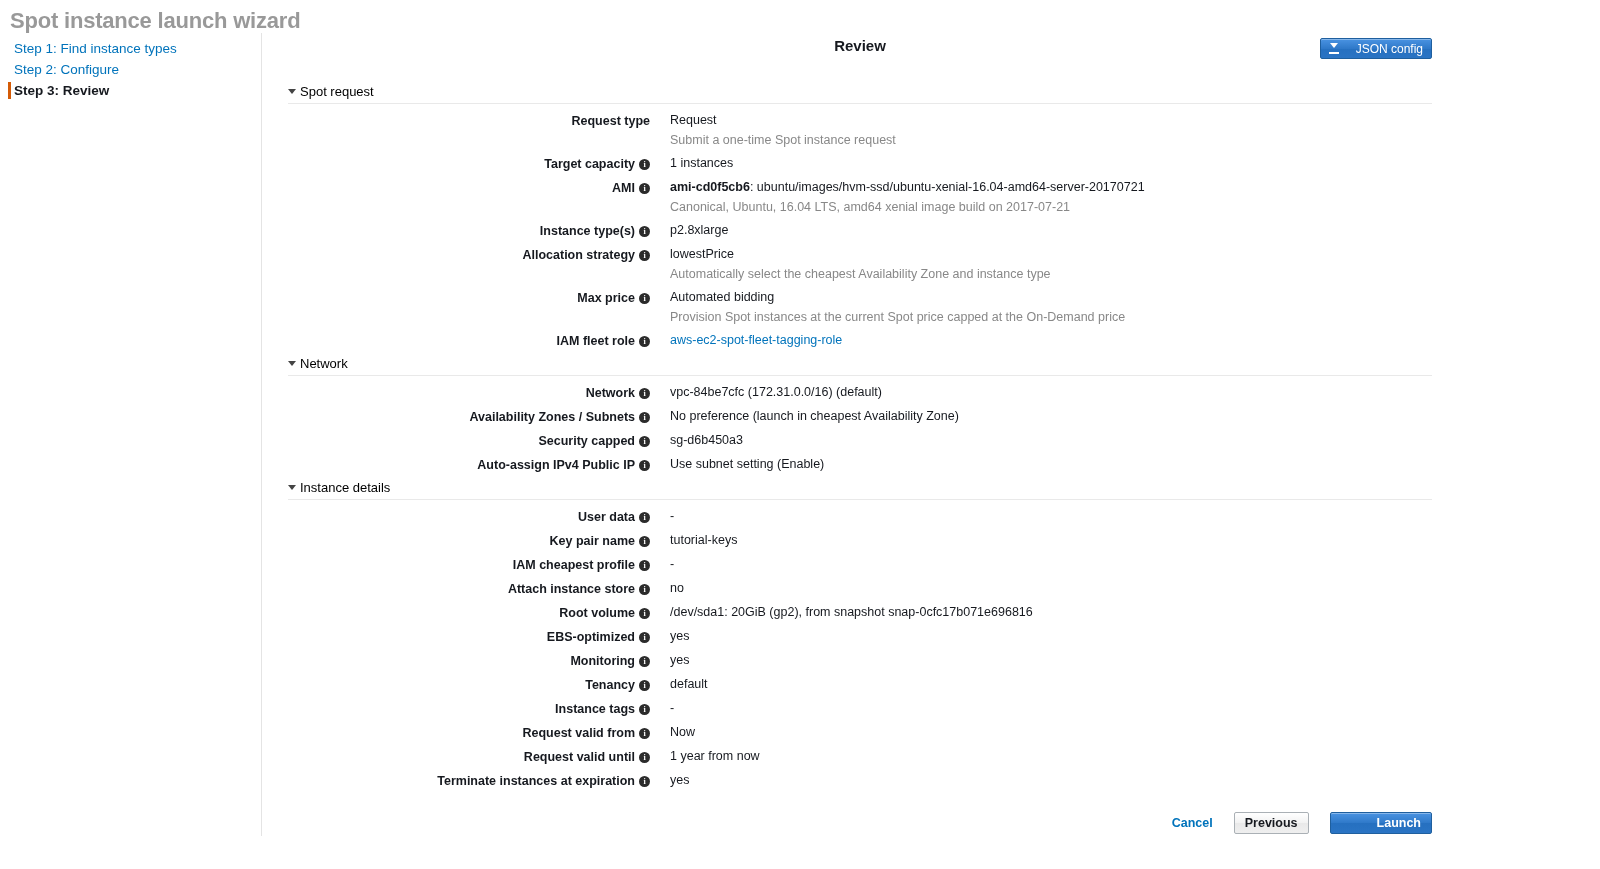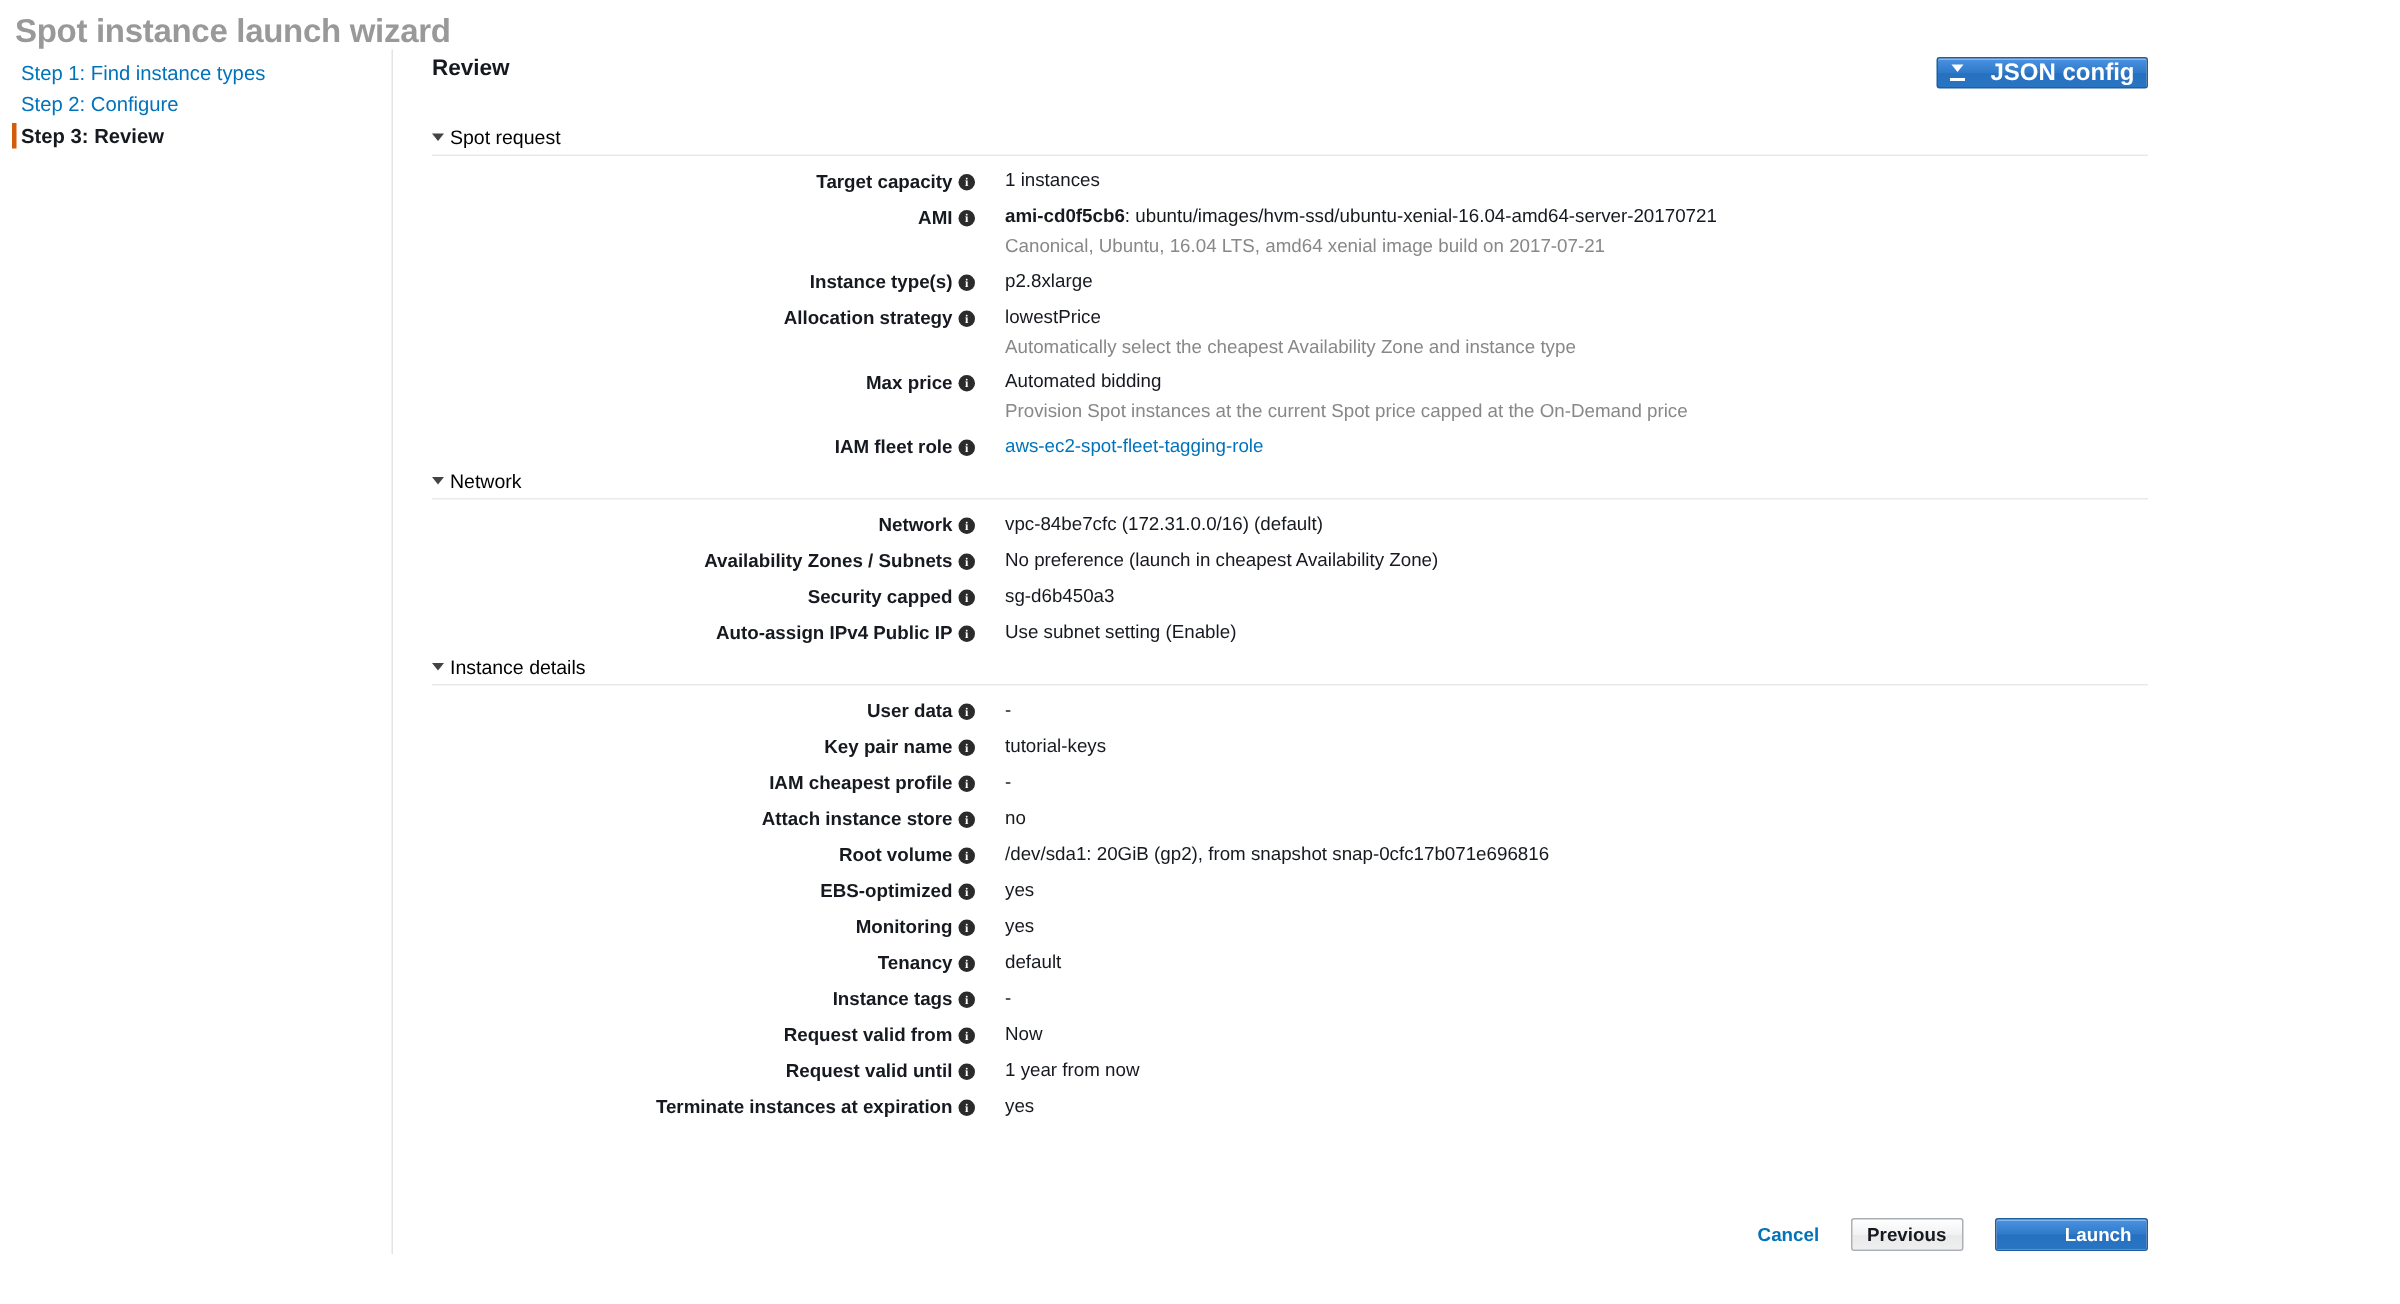--- a/index.html
+++ b/index.html
@@ -78,36 +78,37 @@
 
   .panel-head {
     position: relative;
     height: 34px;
   }
   #review-title {
     font-size: 15px;
     font-weight: bold;
     color: #16191f;
     line-height: 20px;
+    text-align: center;
   }
   #json-config-button {
     position: absolute;
     right: 0;
     top: 2px;
     display: inline-flex;
     align-items: center;
     gap: 17px;
     height: 21px;
     padding: 0 8px;
     border: 1px solid #1f5f9e;
     border-radius: 2px;
     background: linear-gradient(to bottom, #4a93e2 0%, #2f79c9 50%, #2670c0 51%, #2a74c4 100%);
     color: #ffffff;
-    font-size: 16px;
-    font-weight: bold;
+    font-size: 12px;
+    font-weight: normal;
     box-shadow: inset 0 1px 0 rgba(255,255,255,.35);
     cursor: pointer;
     white-space: nowrap;
     box-sizing: border-box;
   }
   #json-config-button .dl-icon {
     display: inline-block;
     width: 10px;
     height: 11px;
     position: relative;
@@ -278,20 +279,26 @@
   <div id="sections-host">
       <div class="section">
         <div class="section-header">
           <span class="caret"></span>
           <span>Spot request</span>
         </div>
         <div class="section-rule"></div>
         <div class="section-body">
           <div class="row">
             <div class="row-label">
+              <span>Request type</span>
+            </div>
+            <div class="row-value"><span>Request</span><span class="sub">Submit a one-time Spot instance request</span></div>
+          </div>
+          <div class="row">
+            <div class="row-label">
               <span>Target capacity</span>
               <i class="info-icon">i</i>
             </div>
             <div class="row-value"><span>1 instances</span></div>
           </div>
           <div class="row">
             <div class="row-label">
               <span>AMI</span>
               <i class="info-icon">i</i>
             </div>

